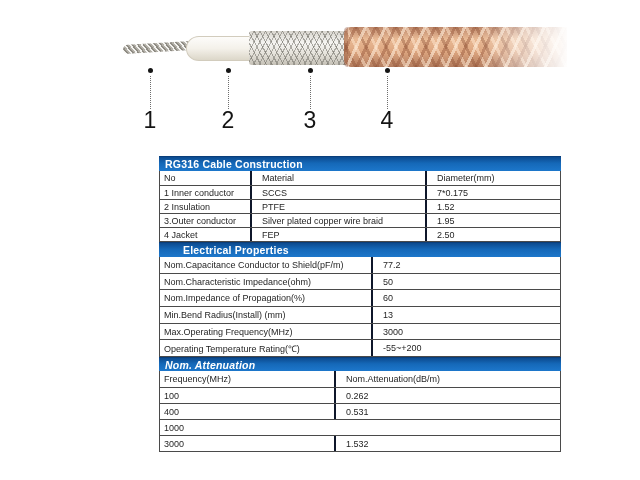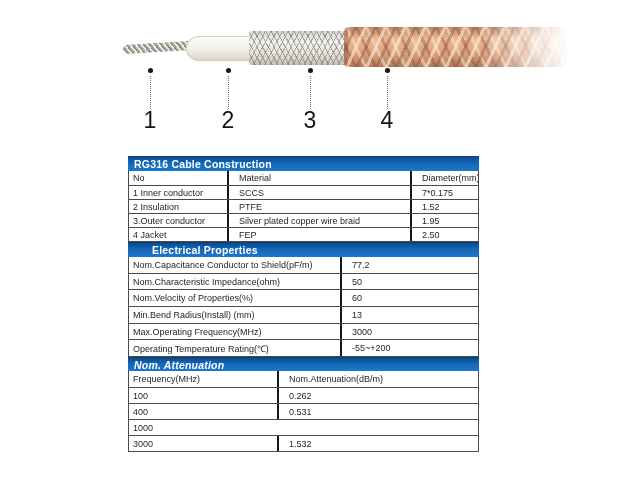--- a/index.html
+++ b/index.html
@@ -29,47 +29,47 @@
   .jacket-edge{left:344px;top:27px;width:4px;height:40px;z-index:5;
     background:rgba(130,66,44,.35);border-radius:7px 0 0 7px;}
   .jacket-fade{left:480px;top:25px;width:90px;height:44px;z-index:6;
     background:linear-gradient(to right,rgba(255,255,255,0) 0%,rgba(255,255,255,.75) 70%,#fff 100%);}
 
   .dot{top:68px;width:5px;height:5px;border-radius:50%;background:#151515;z-index:7;}
   .lead{top:76px;height:33px;width:0;border-left:1.5px dotted #6e6e6e;z-index:7;}
   .num{top:107px;width:26px;text-align:center;font-size:23px;color:#141414;z-index:7;}
 
   
-  .tables{position:absolute;left:128px;top:156px;width:351px;z-index:8;text-align:center;}
+  .tables{position:absolute;left:159px;top:156px;width:402px;z-index:8;text-align:center;}
   .band{box-sizing:border-box;height:15px;display:flex;align-items:center;padding-left:6px;
     background:linear-gradient(180deg,#0c4a8e 0%,#1568b8 45%,#1d77cb 100%);
     border-top:1px solid #0a3e7a;color:#fff;font-weight:bold;font-size:10.5px;letter-spacing:.2px;}
   .band2{height:15px;padding-left:24px;}
   .band3{height:14px;font-style:italic;}
   .tbl{border:1px solid #4a4a4a;border-top:none;background:#fff;}
   .row{display:flex;}
   .row + .row{border-top:1px solid #4a4a4a;}
   .cell{box-sizing:border-box;display:flex;align-items:center;padding-left:4px;
     font-size:9px;color:#1f1f1f;overflow:hidden;white-space:nowrap;}
   .cell + .cell{border-left:2px solid #0f172a;padding-left:10px;}
   
-  .ct .row{height:13px;gap:8px;}
+  .ct .row{height:13px;}
   .ct .row.hdr{height:14px;}
   .ct .c0{width:90px;}
   .ct .c1{width:175px;}
   .ct .c2{flex:1;}
   
   .et .row{height:15.7px;}
   .et .c0{width:211px;}
   .et .c1{flex:1;}
   
   .at .row{height:15px;}
   .at .row.hdr{height:16px;}
   .at .c0{width:148px;}
-  .at .c1{flex:1;}
+  .at .c1{flex:1;margin-left:26px;}
 </style>
 </head>
 <body>
 
 <div class="stage">
 
   <div>
     <div class="abs wire"></div>
     <div class="abs insulation"></div>
     <div class="abs braid"></div>
@@ -132,21 +132,21 @@
     <div class="tbl et">
       <div class="row">
         <div class="cell c0">Nom.Capacitance Conductor to Shield(pF/m)</div>
         <div class="cell c1">77.2</div>
       </div>
       <div class="row">
         <div class="cell c0">Nom.Characteristic Impedance(ohm)</div>
         <div class="cell c1">50</div>
       </div>
       <div class="row">
-        <div class="cell c0">Nom.Velocity of Properties(%)</div>
+        <div class="cell c0">Nom.Impedance of Propagation(%)</div>
         <div class="cell c1">60</div>
       </div>
       <div class="row">
         <div class="cell c0">Min.Bend Radius(Install) (mm)</div>
         <div class="cell c1">13</div>
       </div>
       <div class="row">
         <div class="cell c0">Max.Operating Frequency(MHz)</div>
         <div class="cell c1">3000</div>
       </div>

